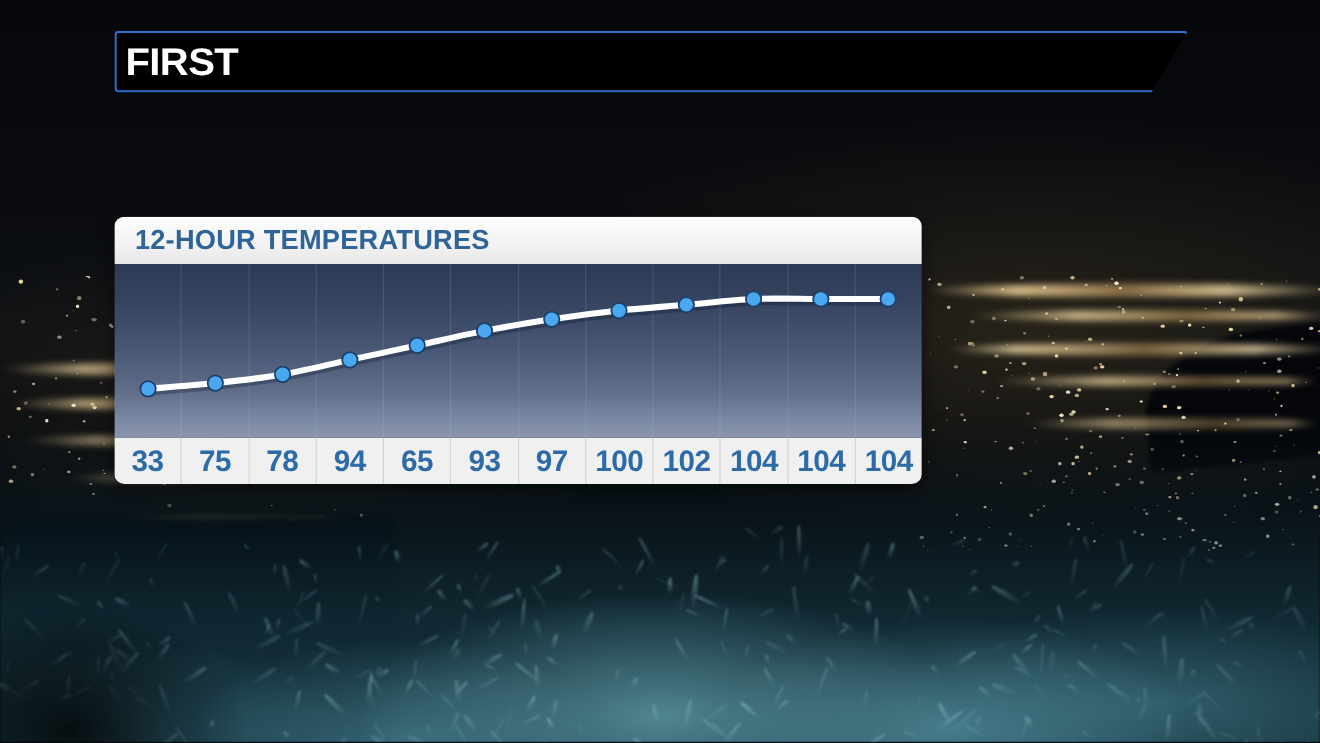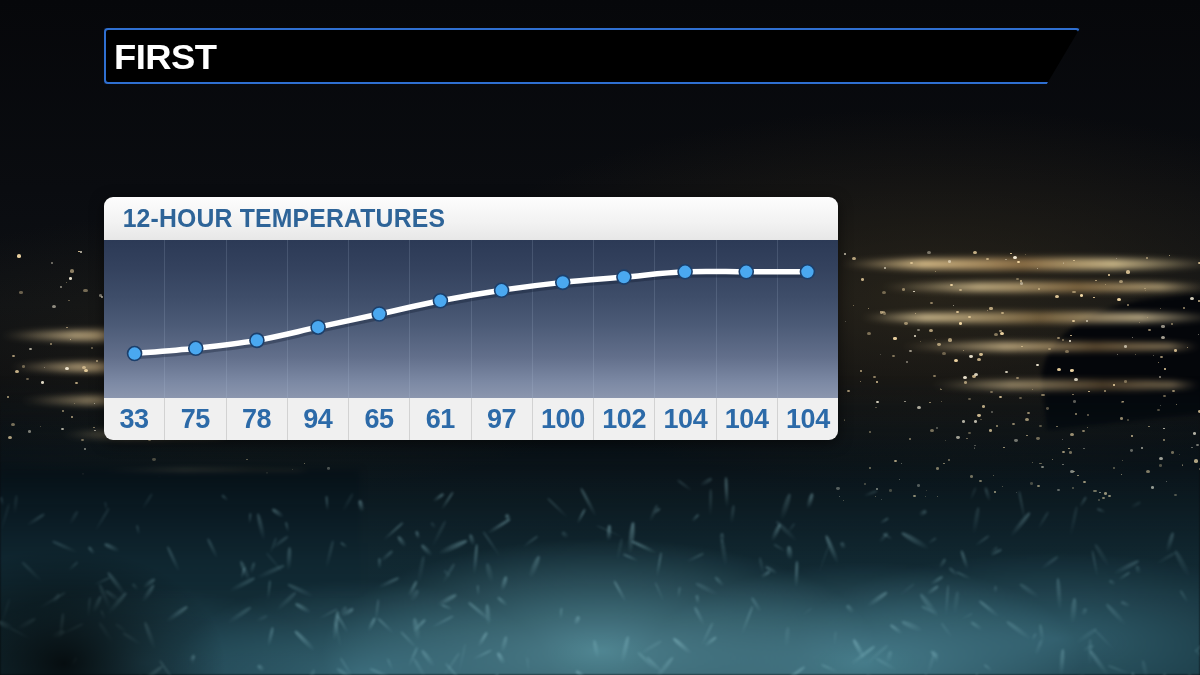--- a/index.html
+++ b/index.html
@@ -1092,21 +1092,21 @@
           <circle cx="703.42" cy="31.82" r="7" fill="#4aa8f0" stroke="#1c3f6b" stroke-width="1.6"></circle>
         </svg>
     </div>
 
     <div class="value-row" id="value-row">
         <div class="value-cell">33</div>
         <div class="value-cell">75</div>
         <div class="value-cell">78</div>
         <div class="value-cell">94</div>
         <div class="value-cell">65</div>
-        <div class="value-cell">61</div>
+        <div class="value-cell">93</div>
         <div class="value-cell">97</div>
         <div class="value-cell">100</div>
         <div class="value-cell">102</div>
         <div class="value-cell">104</div>
         <div class="value-cell">104</div>
         <div class="value-cell">104</div>
       </div>
 
   </div>
 

